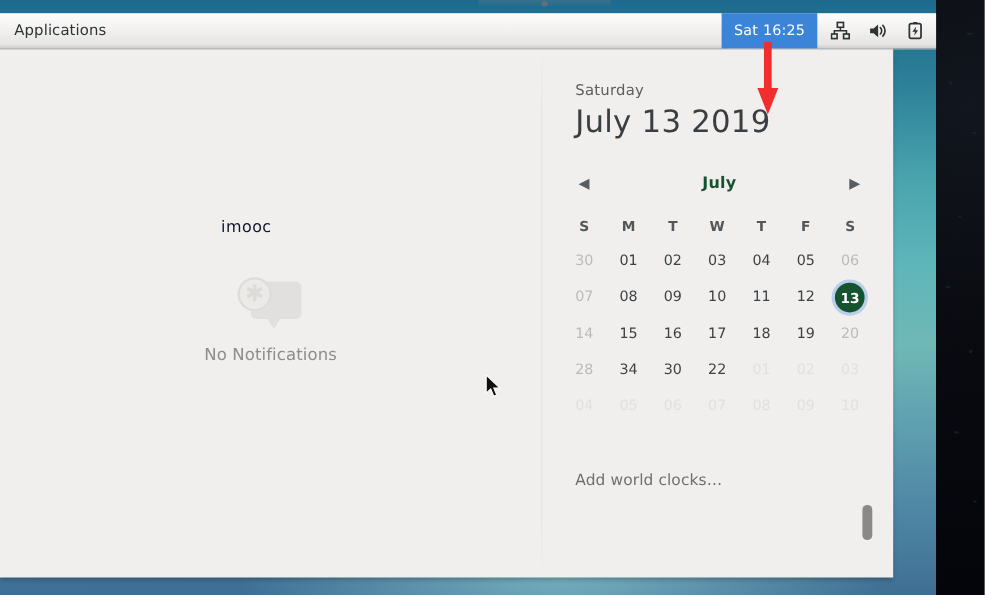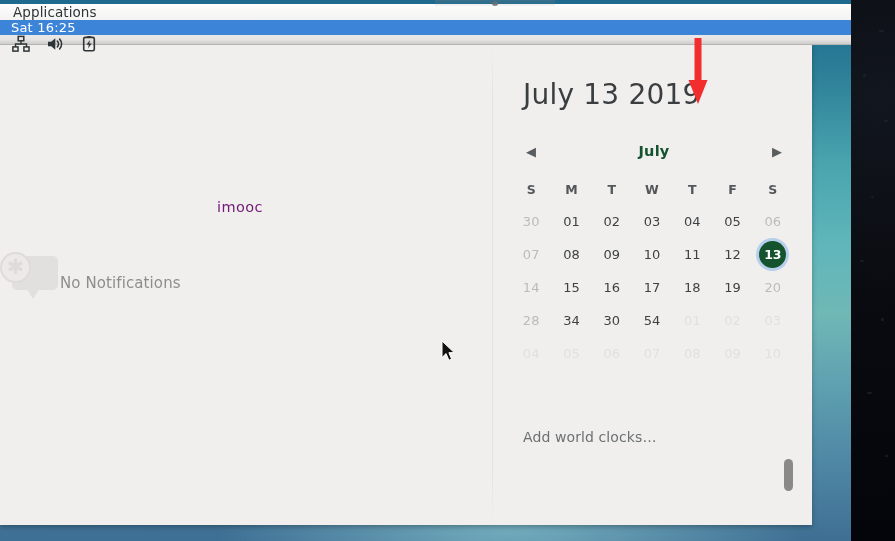--- a/index.html
+++ b/index.html
@@ -26,25 +26,25 @@
   }
   #rightdark{
     position:absolute; right:0; top:0; width:44px; height:541px;
     background:
       radial-gradient(circle at 70% 18%, #12161e 0%, #090b10 45%, #04050a 100%);
   }
   #rightdark .speck{ position:absolute; background:#232a36; border-radius:1px; opacity:.55;}
 
   
   #panel{
-    position:absolute; left:0; top:4px; width:851px; height:41px;
+    position:absolute; left:0; top:12px; width:851px; height:33px;
     background:linear-gradient(to bottom,#fdfdfd 0%, #f2f1f0 48%, #e7e5e3 88%, #cfcdcb 100%);
     border-bottom:1px solid #b7b5b3;
     display:flex; align-items:stretch; z-index:30;
-    font-size:13.5px; color:#2e3436;flex-direction:column;
+    font-size:13.5px; color:#2e3436;
   }
   #panel .menu{
     display:flex; align-items:center; padding:0 13px; cursor:default;
     letter-spacing:.1px;
   }
   #panel .spacer{ flex:1 1 auto; }
   #clock{
     display:flex; align-items:center; padding:0 11px;
     background:#3b84d8; color:#ffffff; font-size:13px; font-weight:400;
     letter-spacing:.2px;
@@ -82,25 +82,25 @@
     z-index:22;
   }
 
   
   #notif{
     position:absolute; left:0; top:0; width:492px; height:481px;
     display:flex; flex-direction:column; align-items:center; justify-content:flex-start;
   }
   #watermark{
     position:absolute; left:201px; top:155px;
-    font-size:14.5px; color:#701a75; letter-spacing:.4px;margin-left:16px;
+    font-size:14.5px; color:#0f172a; letter-spacing:.4px;
   }
   #notif-empty{
     position:absolute; left:0; right:0; top:208px;
-    display:flex; flex-direction:row; align-items:center;
+    display:flex; flex-direction:column; align-items:center;
   }
   #bubble{ position:relative; width:60px; height:48px; margin-bottom:13px;}
   #bubble .body{
     position:absolute; left:12px; top:4px; width:46px; height:34px;
     background:#e2e0de; border-radius:5px;
   }
   #bubble .tail{
     position:absolute; left:26px; top:36px; width:0; height:0;
     border-left:7px solid transparent; border-right:7px solid transparent;
     border-top:11px solid #e2e0de;
@@ -228,20 +228,21 @@
       <div id="bubble">
         <span class="body"></span>
         <span class="tail"></span>
         <span class="badge">✱</span>
       </div>
       <div id="notif-label">No Notifications</div>
     </div>
   </div>
 
   <div id="cal">
+    <div class="dayname">Saturday</div>
     <div class="bigdate">July 13 2019</div>
 
     <div id="monthnav">
       <span class="arrow">◀</span>
       <span class="mname">July</span>
       <span class="arrow">▶</span>
     </div>
 
     <div id="grid">
       <table>
@@ -281,21 +282,21 @@
               <td class=""><span>16</span></td>
               <td class=""><span>17</span></td>
               <td class=""><span>18</span></td>
               <td class=""><span>19</span></td>
               <td class="dim"><span>20</span></td>
             </tr>
             <tr>
               <td class="dim"><span>28</span></td>
               <td class=""><span>34</span></td>
               <td class=""><span>30</span></td>
-              <td class=""><span>54</span></td>
+              <td class=""><span>22</span></td>
               <td class="faint"><span>01</span></td>
               <td class="faint"><span>02</span></td>
               <td class="faint"><span>03</span></td>
             </tr>
             <tr>
               <td class="faint"><span>04</span></td>
               <td class="faint"><span>05</span></td>
               <td class="faint"><span>06</span></td>
               <td class="faint"><span>07</span></td>
               <td class="faint"><span>08</span></td>

